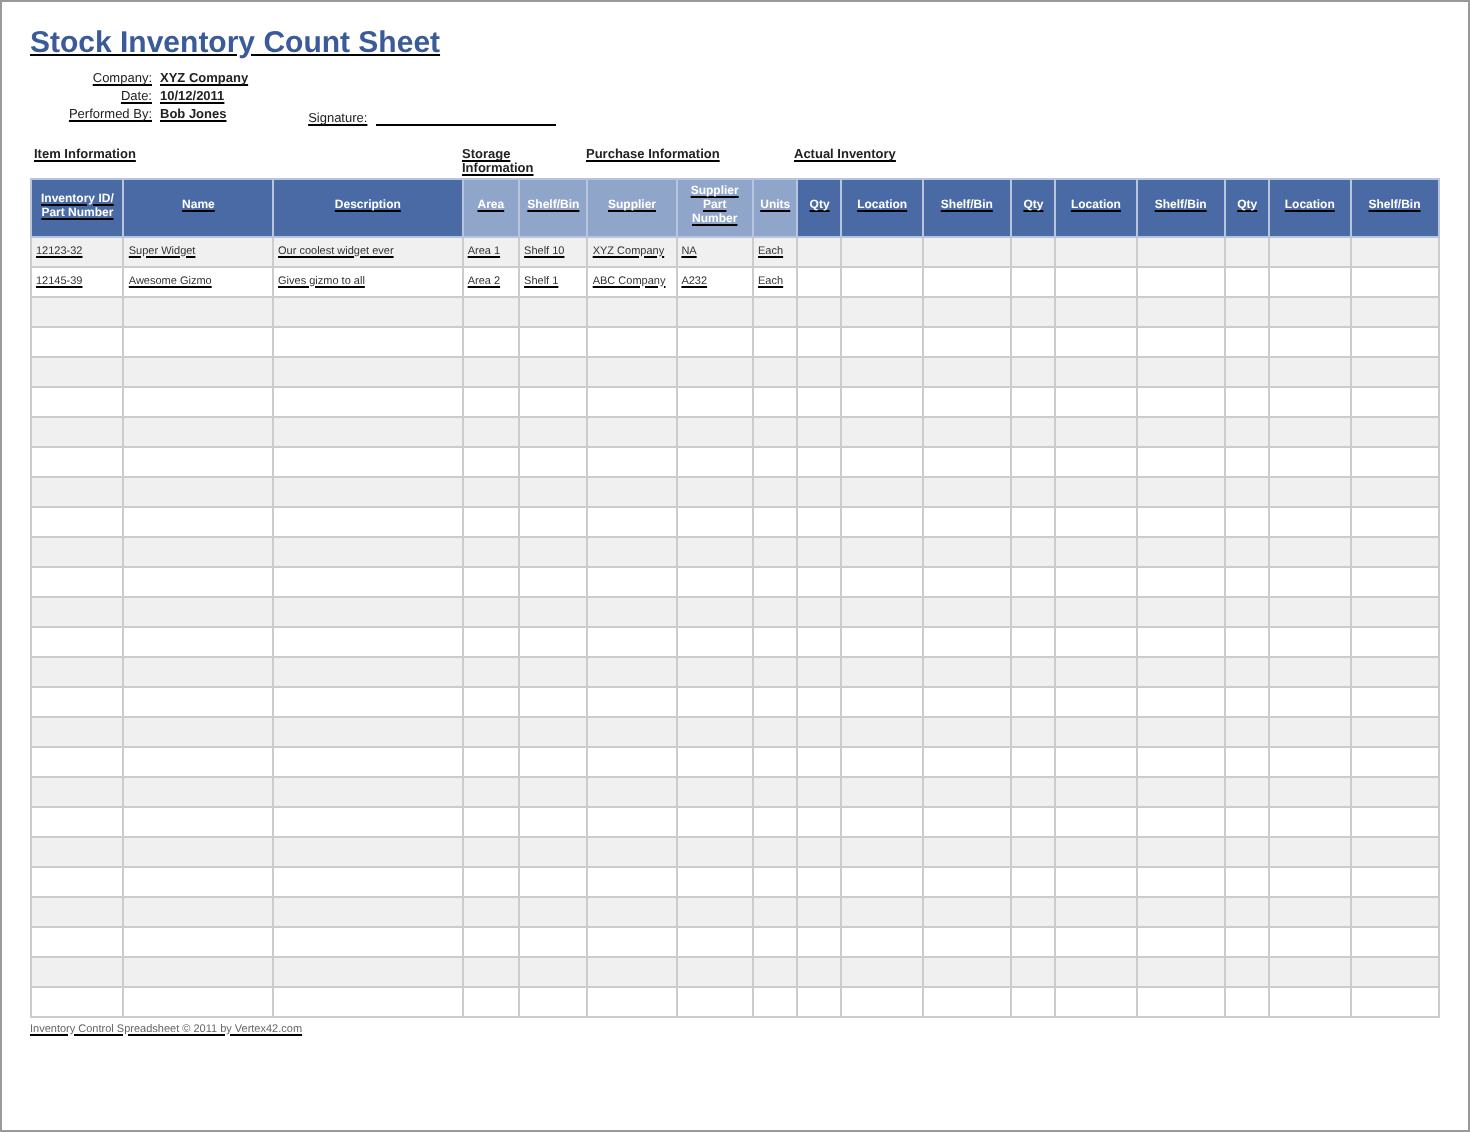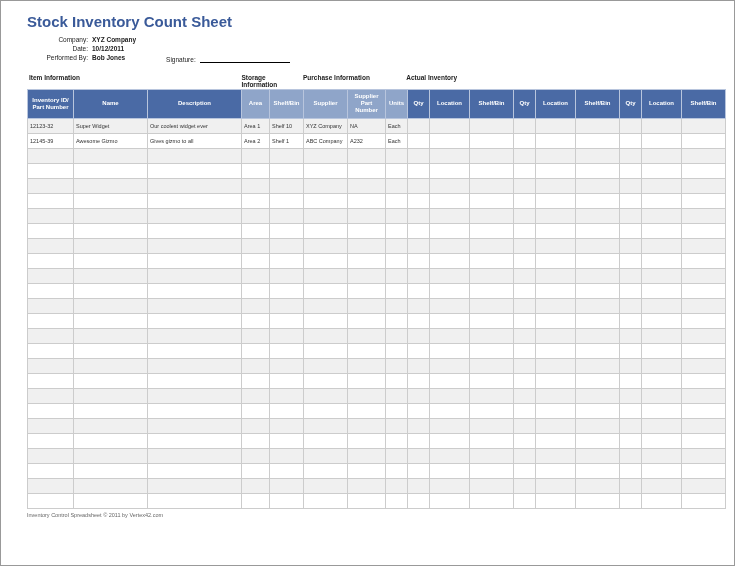--- a/index.html
+++ b/index.html
@@ -9,22 +9,23 @@
     font-family: Arial, sans-serif;
     background: #fff;
     width: 735px;
     height: 566px;
     overflow: hidden;
   }
   .page {
     width: 735px;
     height: 566px;
     border: 1px solid #999;
-    padding: 12px 14px 8px 26px;
+    padding: 12px 14px 8px 14px;
     position: relative;
+    text-decoration: underline;
   }
   .title {
     color: #3a5a99;
     font-size: 15px;
     font-weight: bold;
     margin-bottom: 6px;
   }
   .meta {
     font-size: 6.5px;
     color: #222;

